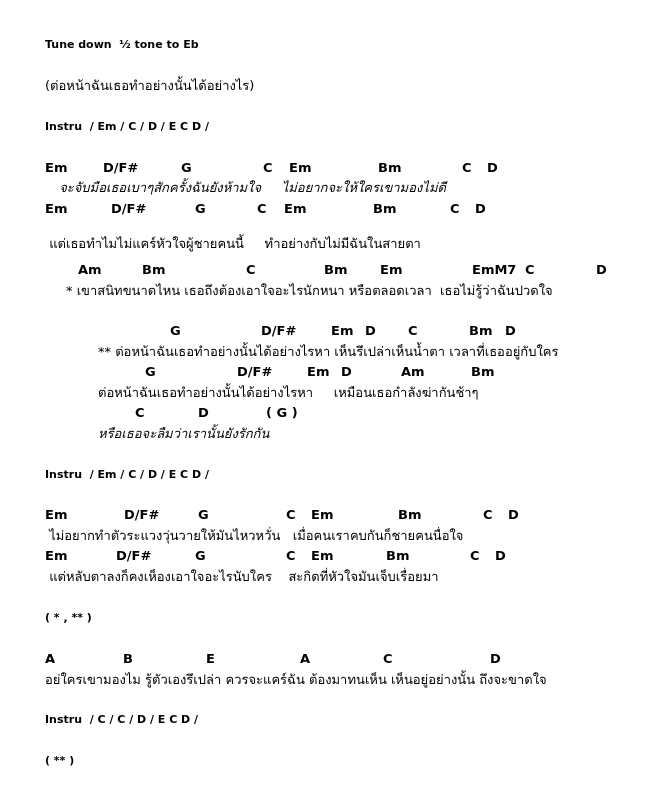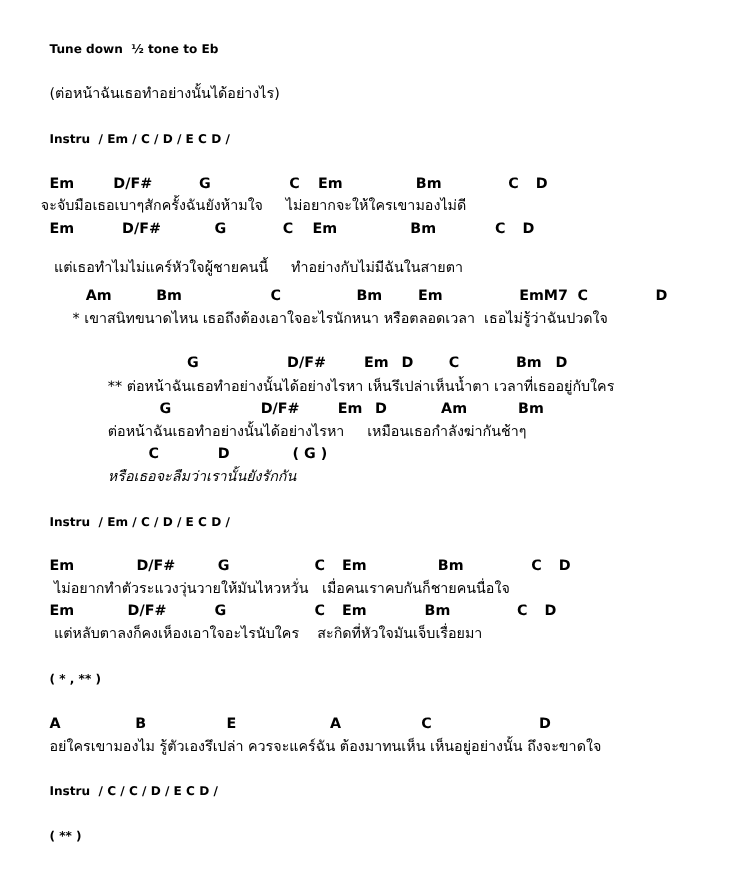--- a/index.html
+++ b/index.html
@@ -22,21 +22,21 @@
     <div>
         <span class="chord" style="left: 45px; top: 160px;">Em</span>
         <span class="chord" style="left: 103px; top: 160px;">D/F#</span>
         <span class="chord" style="left: 181px; top: 160px;">G</span>
         <span class="chord" style="left: 263px; top: 160px;">C</span>
         <span class="chord" style="left: 289px; top: 160px;">Em</span>
         <span class="chord" style="left: 378px; top: 160px;">Bm</span>
         <span class="chord" style="left: 462px; top: 160px;">C</span>
         <span class="chord" style="left: 487px; top: 160px;">D</span>
       </div>
-    <div class="ln lyric" style="left:33px; top:180px;"> จะจับมือเธอเบาๆสักครั้งฉันยังห้ามใจ     ไม่อยากจะให้ใครเขามองไม่ดี</div>
+    <div class="ln lyric" style="left:55px; top:180px;font-style:italic;"> จะจับมือเธอเบาๆสักครั้งฉันยังห้ามใจ     ไม่อยากจะให้ใครเขามองไม่ดี</div>
     <div>
         <span class="chord" style="left: 45px; top: 201px;">Em</span>
         <span class="chord" style="left: 111px; top: 201px;">D/F#</span>
         <span class="chord" style="left: 195px; top: 201px;">G</span>
         <span class="chord" style="left: 257px; top: 201px;">C</span>
         <span class="chord" style="left: 284px; top: 201px;">Em</span>
         <span class="chord" style="left: 373px; top: 201px;">Bm</span>
         <span class="chord" style="left: 450px; top: 201px;">C</span>
         <span class="chord" style="left: 475px; top: 201px;">D</span>
       </div>

